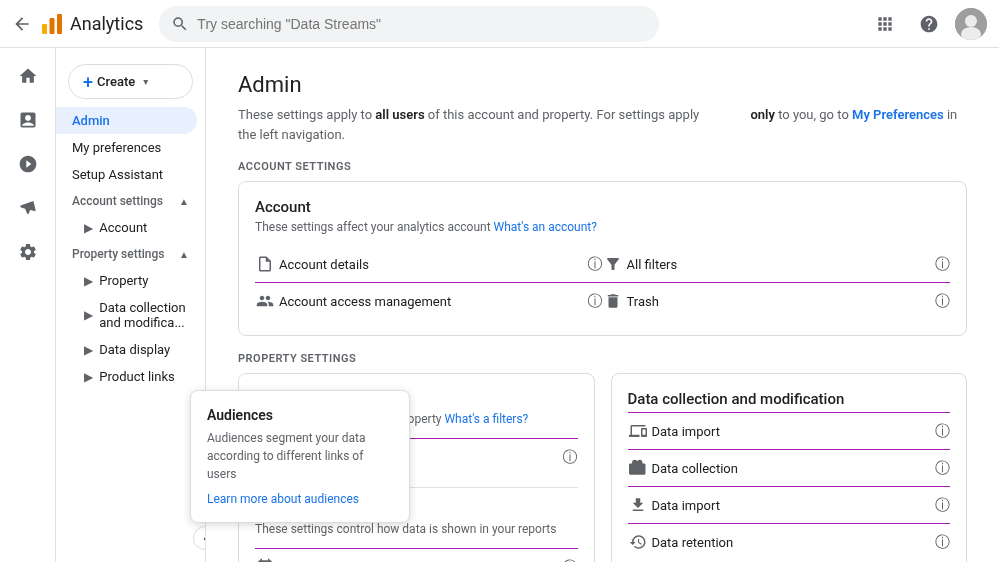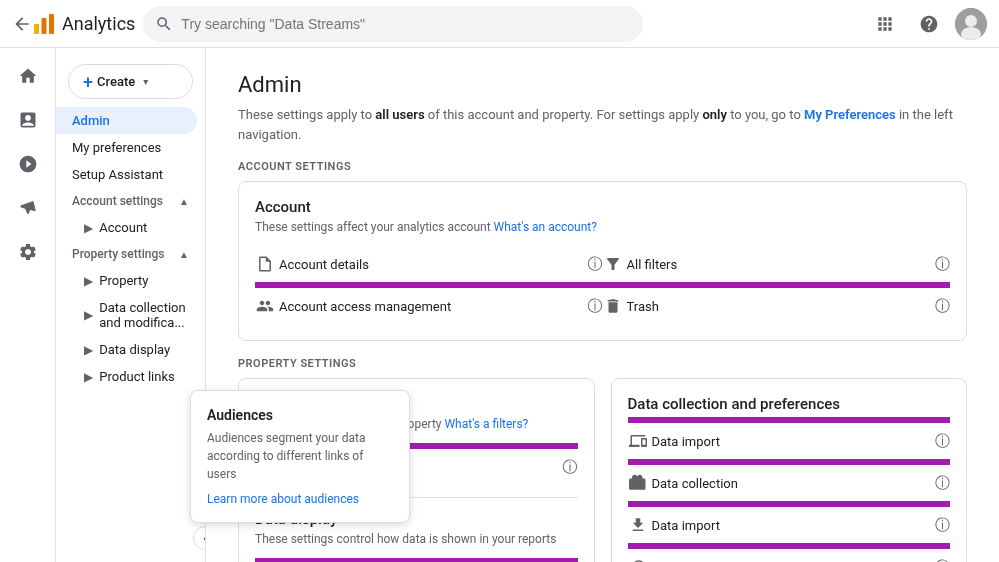--- a/index.html
+++ b/index.html
@@ -5,21 +5,21 @@
     * { box-sizing: border-box; margin: 0; padding: 0; }
     body { font-family: 'Google Sans', Roboto, Arial, sans-serif; font-size: 13px; color: #202124; background: #fff; overflow: hidden; }
 
     
     .topbar {
       display: flex;
       align-items: center;
       height: 48px;
       padding: 0 12px;
       border-bottom: 1px solid #e0e0e0;
-      gap: 0;
+      gap: 8px;
       position: fixed;
       top: 0; left: 0; right: 0;
       background: #fff;
       z-index: 100;
     }
     .topbar-back { cursor: pointer; color: #5f6368; display:flex;align-items:center; }
     .topbar-logo { display:flex;align-items:center;gap:6px; }
     .topbar-logo-icon { width:24px;height:24px; }
     .topbar-title { font-size:18px;font-weight:400;color:#202124; }
     .topbar-search {
@@ -89,21 +89,21 @@
 
     
     .card {
       border:1px solid #dadce0;border-radius:8px;padding:16px;margin-bottom:16px;
     }
     .card-title { font-size:15px;font-weight:500;margin-bottom:4px; }
     .card-desc { font-size:12px;color:#5f6368;margin-bottom:12px; }
     .card-desc a { color:#1a73e8;text-decoration:none; }
 
     .card-row {
-      display:flex;align-items:center;padding:8px 0;border-top:6px solid #a21caf;
+      display:flex;align-items:center;padding:8px 0;border-top:1px solid #a21caf;
       justify-content:space-between;
     }
     .card-row:first-of-type { border-top:none; }
     .card-row-left { display:flex;align-items:center;gap:4px;font-size:13px; }
     .card-row-icon { width:20px;height:20px;display:flex;align-items:center;justify-content:center;color:#5f6368; }
     .card-row-info { color:#5f6368;cursor:pointer;font-size:15px; }
 
     
     .prop-grid { display:grid;grid-template-columns:1fr 1fr;gap:16px; }
     .prop-card { border:1px solid #dadce0;border-radius:8px;padding:16px; }
@@ -257,21 +257,21 @@
       <span style="color:#5f6368;font-size:12px;">▶</span>
       <span>Product links</span>
     </div>
 
     <div style="position:absolute;bottom:12px;right:-12px;width:24px;height:24px;border-radius:50%;background:#fff;border:1px solid #dadce0;display:flex;align-items:center;justify-content:center;cursor:pointer;font-size:11px;z-index:10;">‹</div>
   </div>
 
   <div class="main">
     <h1 class="page-title">Admin</h1>
     <p class="page-desc">
-      These settings apply to <span style="font-weight:600;color:#202124;">all users</span> of this account and property. For settings apply <span style="font-weight:600;color:#202124;">only</span> to you, go to <a href="#" style="color:#1a73e8;text-decoration:none;font-weight:600;">My Preferences</a> in the left navigation.
+      These settings apply to <span style="font-weight:600;color:#202124;">all users</span> of this account and property. For settings apply <span style="font-weight:600;color:#202124;margin-left:48px;">only</span> to you, go to <a href="#" style="color:#1a73e8;text-decoration:none;font-weight:600;">My Preferences</a> in the left navigation.
     </p>
 
     <div class="section-label">ACCOUNT SETTINGS</div>
     <div class="card">
       <div class="card-title">Account</div>
       <div class="card-desc">
         These settings affect your analytics account <a href="#">What's an account?</a>
       </div>
       <div style="display:grid;grid-template-columns:1fr 1fr;gap:0;">
 
@@ -363,21 +363,21 @@
             </div>
             <span class="card-row-info">ⓘ</span>
           </div>
 
         </div>
       </div>
 
       <div>
 
         <div class="prop-card" style="margin-bottom:16px;">
-          <div class="card-title">Data collection and preferences</div>
+          <div class="card-title">Data collection and modification</div>
 
           <div class="card-row">
             <div class="card-row-left">
               <span class="card-row-icon">
                 <svg width="18" height="18" viewBox="0 0 24 24" fill="#5f6368">
                     <path d="M4 6h18V4H4c-1.1 0-2 .9-2 2v11H0v3h14v-3H4V6zm19 2h-6c-.55 0-1 .45-1 1v10c0 .55.45 1 1 1h6c.55 0 1-.45 1-1V9c0-.55-.45-1-1-1zm-1 9h-4v-7h4v7z"></path>
                   </svg>
               </span>
               <span>Data import</span>
             </div>

